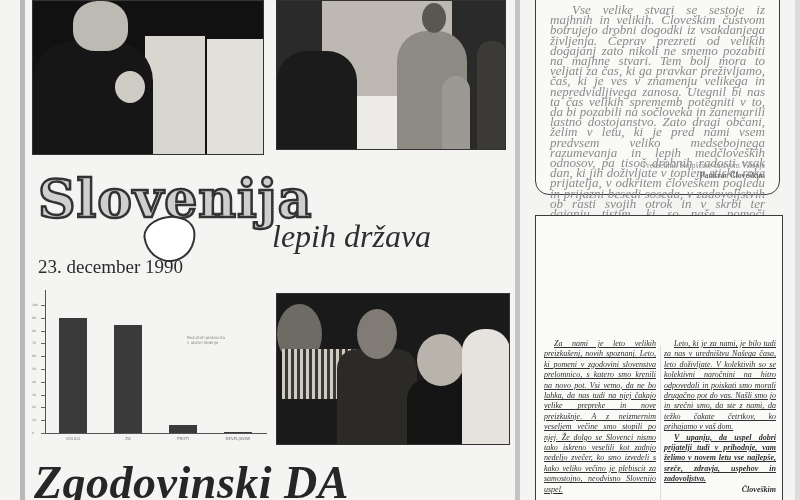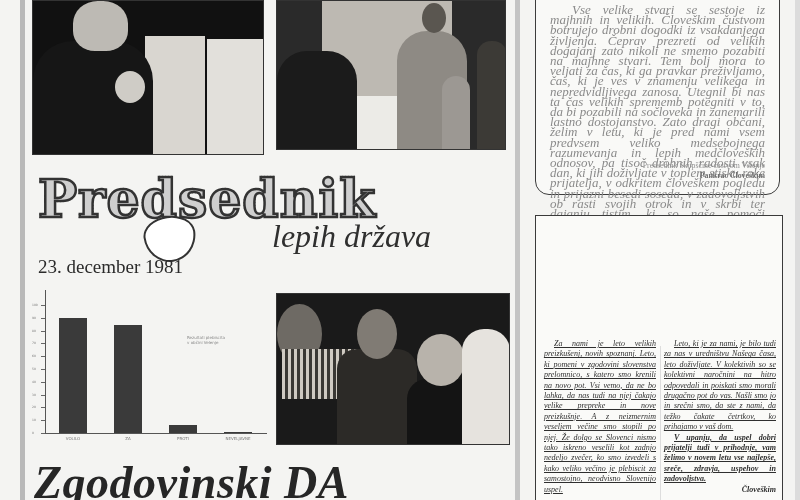--- a/index.html
+++ b/index.html
@@ -113,24 +113,24 @@
   <div class="p2-wall"></div>
   <div class="p2-table"></div>
   <div class="p2-seated"></div>
   <div class="p2-man"></div>
   <div class="p2-manhead"></div>
   <div class="p2-kid"></div>
   <div class="p2-woman"></div>
 </div>
 
 <div class="masthead">
-  <div class="brand-word">Predsednik</div>
+  <div class="brand-word">Slovenija</div>
   <div class="brand-heart"></div>
   <div class="subtitle">lepih država</div>
-  <div class="date-line">23. december 1981</div>
+  <div class="date-line">23. december 1990</div>
 </div>
 
 <div class="chart" id="chart">
     <div class="axis-y"></div>
     <div class="axis-x"></div>
     <div class="tick" style="top: 143px;"></div>
     <div class="tick-label" style="top: 141px;">0</div>
     <div class="tick" style="top: 130.2px;"></div>
     <div class="tick-label" style="top: 128.2px;">10</div>
     <div class="tick" style="top: 117.4px;"></div>

